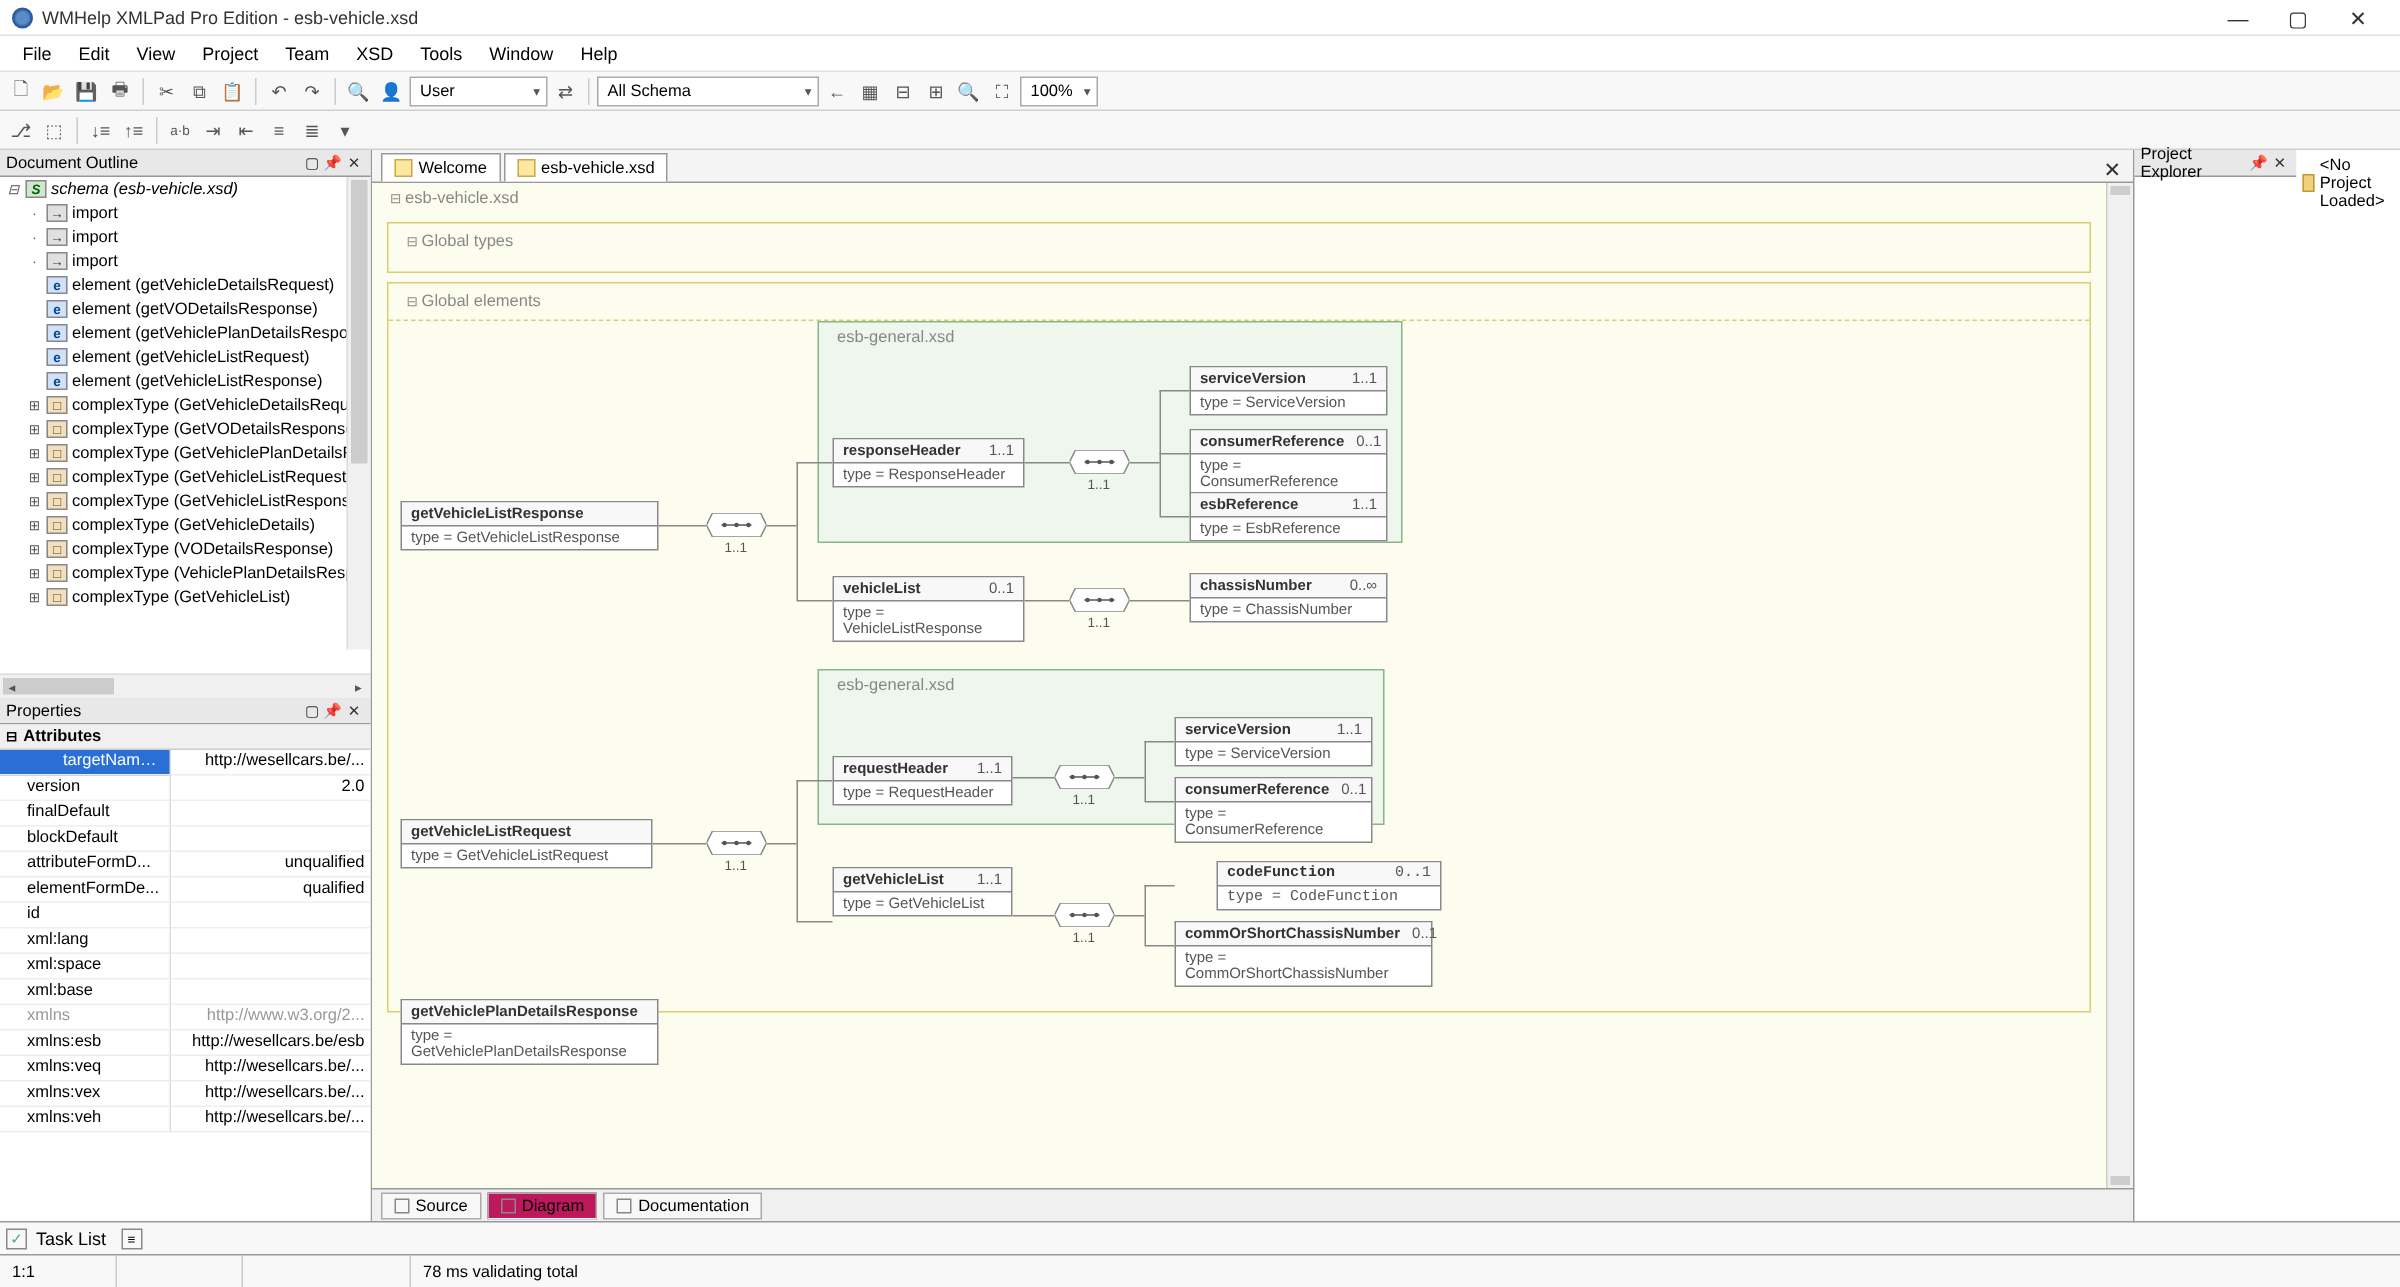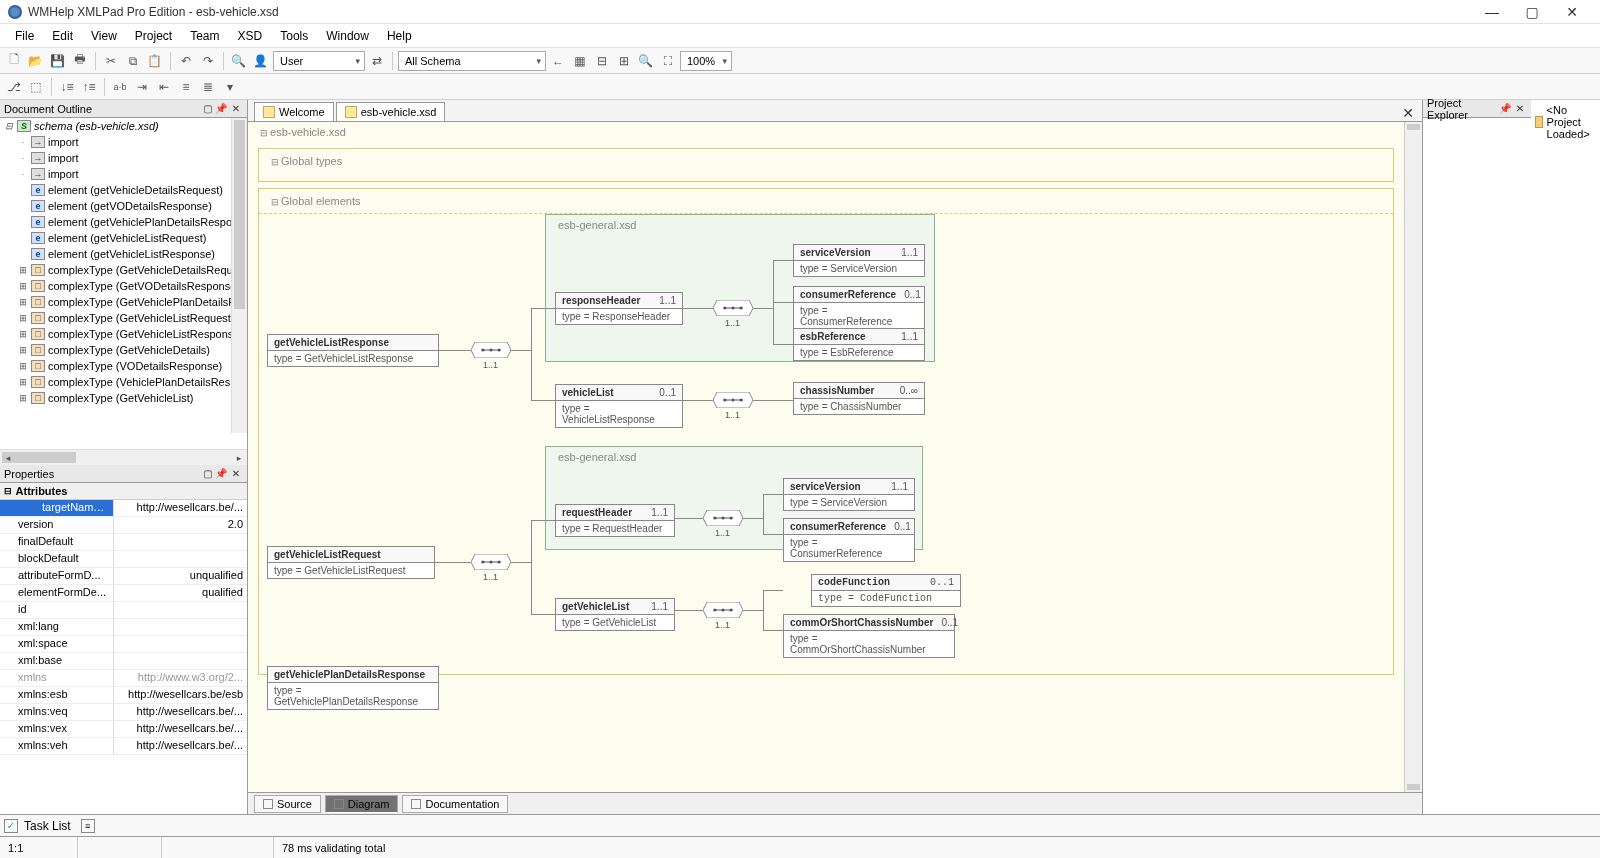--- a/index.html
+++ b/index.html
@@ -93,21 +93,21 @@
 .seq svg { width:100%; height:100%; }
 .seq-lbl { position:absolute; font-size:9px; color:#555; }
 
 
 .hl { position:absolute; height:1px; background:#888; }
 .vl { position:absolute; width:1px; background:#888; }
 
 
 .view-tabs { height: 22px; background: #f0f0f0; border-top: 1px solid #999; display: flex; align-items: center; padding-left: 6px; gap: 4px; }
 .view-tab { padding: 2px 8px; border: 1px solid #aaa; background: #f8f8f8; font-size: 11px; display:flex; align-items:center; gap:4px; }
-.view-tab.sel { background: #737373; border-bottom-color: #fff; }
+.view-tab.sel { background: #be185d; border-bottom-color: #fff; }
 .view-tab .vi { width:10px; height:10px; border:1px solid #888; }
 
 
 .tasks-bar { height: 22px; border-top: 1px solid #999; display: flex; align-items: center; padding: 0 4px; background:#f8f8f8; }
 .tasks-bar .chk { width:14px; height:14px; border:1px solid #888; margin-right:6px; display:flex; align-items:center; justify-content:center; font-size:10px; color:#4a8; }
 .tasks-bar .lst { width:14px; height:14px; border:1px solid #888; margin-left:10px; display:flex; align-items:center; justify-content:center; font-size:9px; }
 .status-bar { height: 22px; border-top: 1px solid #999; display: flex; align-items: center; background:#f8f8f8; font-size:11px; }
 .status-cell { border-right: 1px solid #ccc; padding: 0 8px; height:100%; display:flex; align-items:center; }
 
 
@@ -454,21 +454,21 @@
               <div class="grp-lbl">esb-general.xsd</div>
             </div>
 
             <div class="node" style="left:296px; top:290px; width:120px;">
               <div class="nh">
                   <span class="nm">requestHeader</span>
                   <span class="card">1..1</span>
                 </div>
               <div class="nb">type = RequestHeader</div>
             </div>
-            <div class="node" style="left:296px; top:384px; width:120px;">
+            <div class="node" style="left:296px; top:364px; width:120px;">
               <div class="nh">
                   <span class="nm">getVehicleList</span>
                   <span class="card">1..1</span>
                 </div>
               <div class="nb">type = GetVehicleList</div>
             </div>
 
             <div class="node" style="left:524px; top:264px; width:132px;">
               <div class="nh">
                   <span class="nm">serviceVersion</span>

